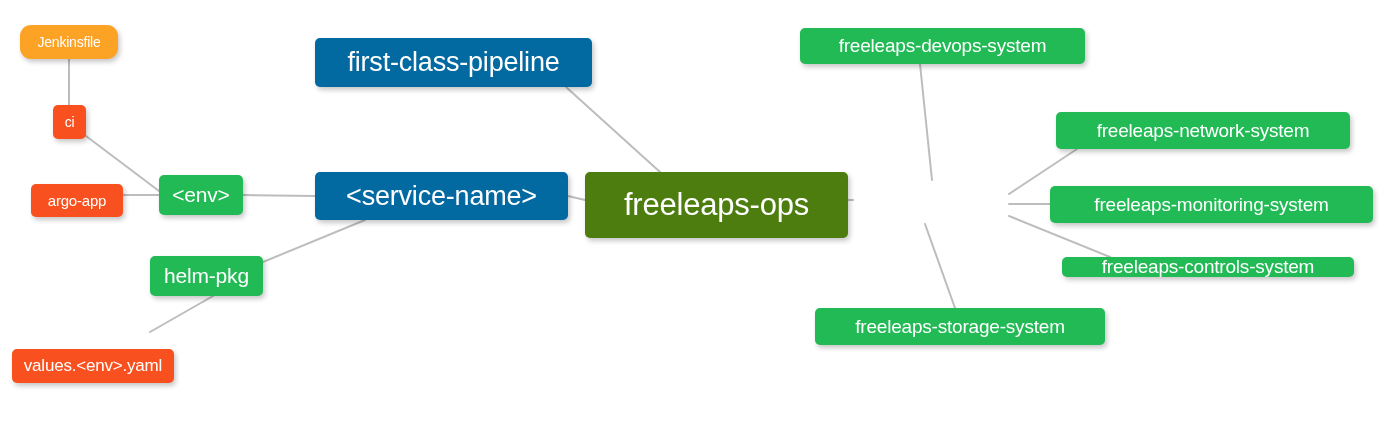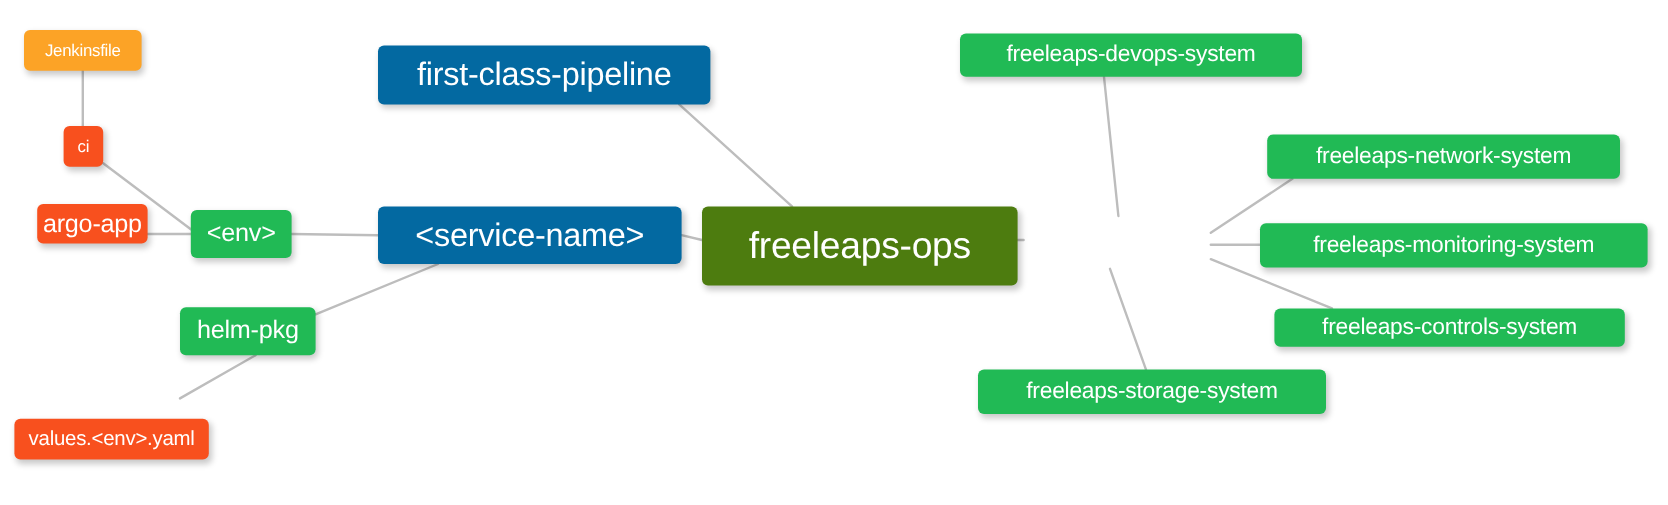--- a/index.html
+++ b/index.html
@@ -40,34 +40,34 @@
     text-align: center;
   }
   
   .n-root   { background: #4d7c0f; }
   .n-blue   { background: #0369a1; }
   .n-green  { background: #21ba55; }
   .n-orange { background: #fca326; }
   .n-red    { background: #f8501e; align-items: center; }
 
   
-  .p-jenkinsfile      { left: 20px;   top: 25px;  width: 98px;  height: 34px; font-size: 14px; }
+  .p-jenkinsfile      { left: 20px;   top: 25px;  width: 98px;  height: 34px; font-size: 14px; border-radius: 11px; }
   .p-ci               { left: 53px;   top: 105px; width: 33px;  height: 34px; font-size: 14px; }
-  .p-argo-app         { left: 31px;   top: 170px; width: 92px;  height: 33px; font-size: 21px; }
+  .p-argo-app         { left: 31px;   top: 184px; width: 92px;  height: 33px; font-size: 15px; }
   .p-env              { left: 159px;  top: 175px; width: 84px;  height: 40px; font-size: 21px; }
   .p-helm-pkg         { left: 150px;  top: 256px; width: 113px; height: 40px; font-size: 21px; }
   .p-values           { left: 12px;   top: 349px; width: 162px; height: 34px; font-size: 17px; }
   .p-pipeline         { left: 315px;  top: 38px;  width: 277px; height: 49px; font-size: 27px; }
   .p-service-name     { left: 315px;  top: 172px; width: 253px; height: 48px; font-size: 27px; }
   .p-root             { left: 585px;  top: 172px; width: 263px; height: 66px; font-size: 31px; }
   .p-manifests        { left: 853px;  top: 180px; width: 156px; height: 44px; font-size: 25px; }
   .p-devops           { left: 800px;  top: 28px;  width: 285px; height: 36px; font-size: 19px; }
   .p-network          { left: 1056px; top: 112px; width: 294px; height: 37px; font-size: 19px; align-items: center; }
   .p-monitoring       { left: 1050px; top: 186px; width: 323px; height: 37px; font-size: 19px; }
-  .p-controls         { left: 1062px; top: 257px; width: 292px; height: 32px; font-size: 19px; }
+  .p-controls         { left: 1062px; top: 257px; width: 292px; height: 20px; font-size: 19px; }
   .p-storage          { left: 815px;  top: 308px; width: 290px; height: 37px; font-size: 19px; }
 </style>
 </head>
 <body>
 
 <div id="canvas">
 
   <svg id="edges" viewBox="0 0 1390 421" xmlns="http://www.w3.org/2000/svg">
     <g fill="none" stroke="#bdbdbd" stroke-width="2" stroke-linecap="round">
 

